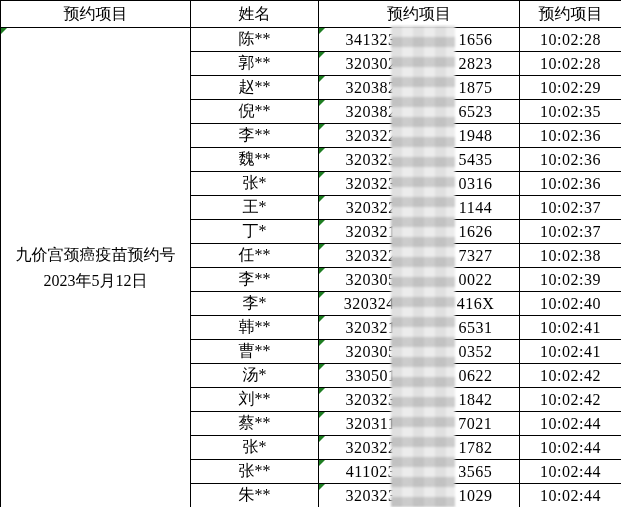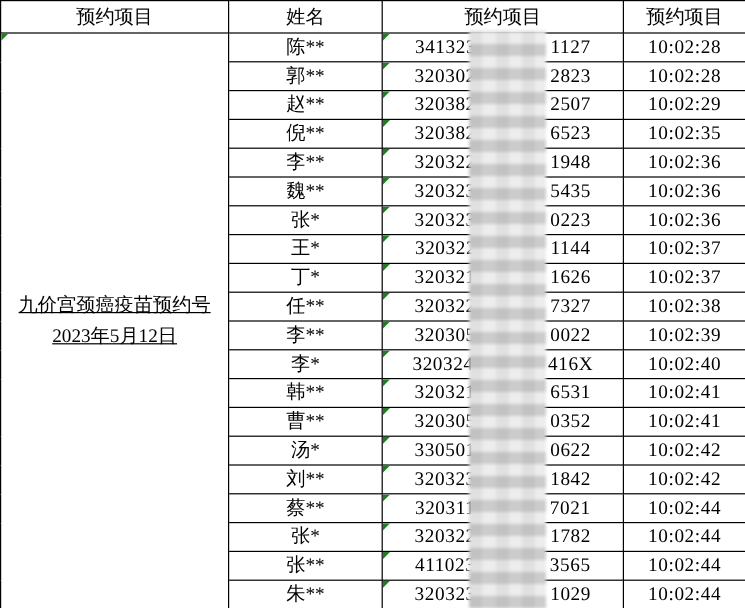--- a/index.html
+++ b/index.html
@@ -12,21 +12,21 @@
   }
   table.sheet {
     border-collapse:collapse; table-layout:fixed; width:621px;
   }
   .sheet th, .sheet td {
     border:1px solid #000; padding:0; text-align:center; vertical-align:middle;
     overflow:hidden; white-space:nowrap;
   }
   .sheet thead th { height:27px; font-weight:normal; font-size:16px; }
   .sheet tbody td { height:24px; font-size:16px; }
-  .c-project { width:190px; position:relative; font-size:15px;text-decoration:underline; }
+  .c-project { width:190px; position:relative; font-size:15px; }
   .c-name    { width:128px; }
   .c-id      { width:201px; position:relative; }
   .c-time    { width:102px; letter-spacing:0.5px;margin-top:44px; }
   .pline { line-height:26px; }
   .tri {
     position:absolute; top:0; left:0; width:0; height:0;
     border-top:6px solid #1e7e22; border-right:6px solid transparent;
   }
   .idtext { display:inline-block; white-space:nowrap; letter-spacing:0.5px; }
   .gap { display:inline-block; width:62px; height:1px; vertical-align:middle; }
@@ -59,51 +59,51 @@
     </tr>
   </thead>
   <tbody>
     <tr>
       <td class="c-project" rowspan="20">
         <span class="tri"></span>
         <div class="pline">九价宫颈癌疫苗预约号</div>
         <div class="pline">2023年5月12日</div>
       </td>
       <td class="c-name"><span>陈**</span></td>
-      <td class="c-id"><span class="tri"></span><span class="idtext"><span>341323</span><span class="gap"></span><span>1127</span></span></td>
+      <td class="c-id"><span class="tri"></span><span class="idtext"><span>341323</span><span class="gap"></span><span>1656</span></span></td>
       <td class="c-time"><span>10:02:28</span></td>
     </tr>
     <tr>
       <td class="c-name"><span>郭**</span></td>
       <td class="c-id"><span class="tri"></span><span class="idtext"><span>320302</span><span class="gap"></span><span>2823</span></span></td>
       <td class="c-time"><span>10:02:28</span></td>
     </tr>
     <tr>
       <td class="c-name"><span>赵**</span></td>
-      <td class="c-id"><span class="tri"></span><span class="idtext"><span>320382</span><span class="gap"></span><span>2507</span></span></td>
+      <td class="c-id"><span class="tri"></span><span class="idtext"><span>320382</span><span class="gap"></span><span>1875</span></span></td>
       <td class="c-time"><span>10:02:29</span></td>
     </tr>
     <tr>
       <td class="c-name"><span>倪**</span></td>
       <td class="c-id"><span class="tri"></span><span class="idtext"><span>320382</span><span class="gap"></span><span>6523</span></span></td>
       <td class="c-time"><span>10:02:35</span></td>
     </tr>
     <tr>
       <td class="c-name"><span>李**</span></td>
       <td class="c-id"><span class="tri"></span><span class="idtext"><span>320322</span><span class="gap"></span><span>1948</span></span></td>
       <td class="c-time"><span>10:02:36</span></td>
     </tr>
     <tr>
       <td class="c-name"><span>魏**</span></td>
       <td class="c-id"><span class="tri"></span><span class="idtext"><span>320323</span><span class="gap"></span><span>5435</span></span></td>
       <td class="c-time"><span>10:02:36</span></td>
     </tr>
     <tr>
       <td class="c-name"><span>张*</span></td>
-      <td class="c-id"><span class="tri"></span><span class="idtext"><span>320323</span><span class="gap"></span><span>0223</span></span></td>
+      <td class="c-id"><span class="tri"></span><span class="idtext"><span>320323</span><span class="gap"></span><span>0316</span></span></td>
       <td class="c-time"><span>10:02:36</span></td>
     </tr>
     <tr>
       <td class="c-name"><span>王*</span></td>
       <td class="c-id"><span class="tri"></span><span class="idtext"><span>320322</span><span class="gap"></span><span>1144</span></span></td>
       <td class="c-time"><span>10:02:37</span></td>
     </tr>
     <tr>
       <td class="c-name"><span>丁*</span></td>
       <td class="c-id"><span class="tri"></span><span class="idtext"><span>320321</span><span class="gap"></span><span>1626</span></span></td>

